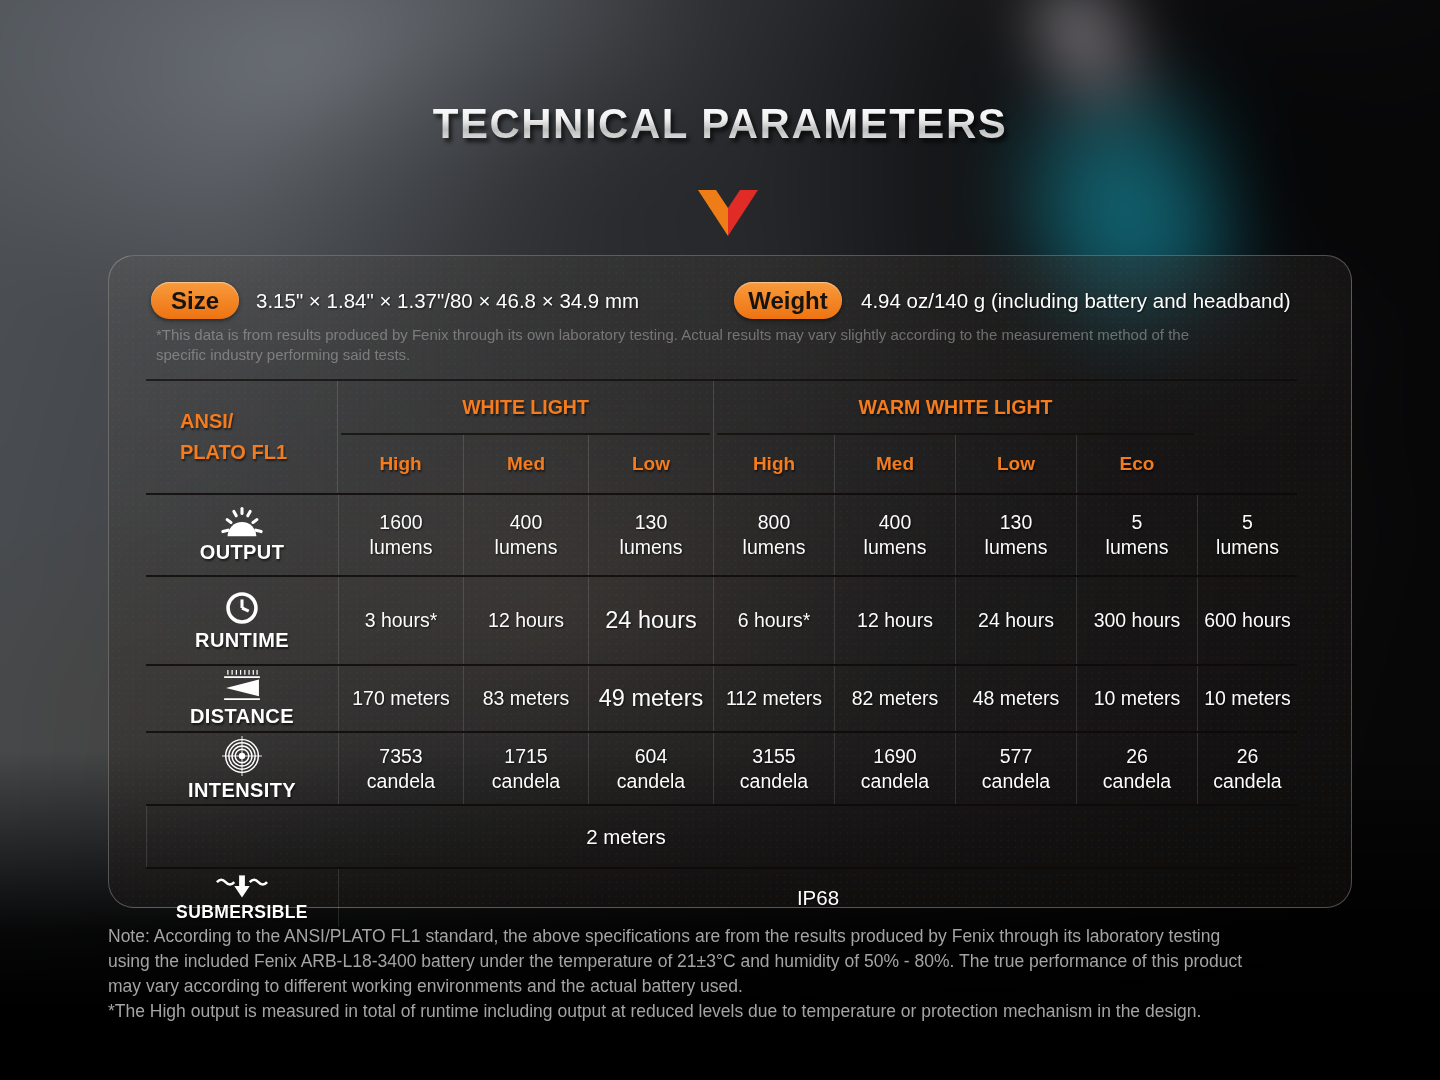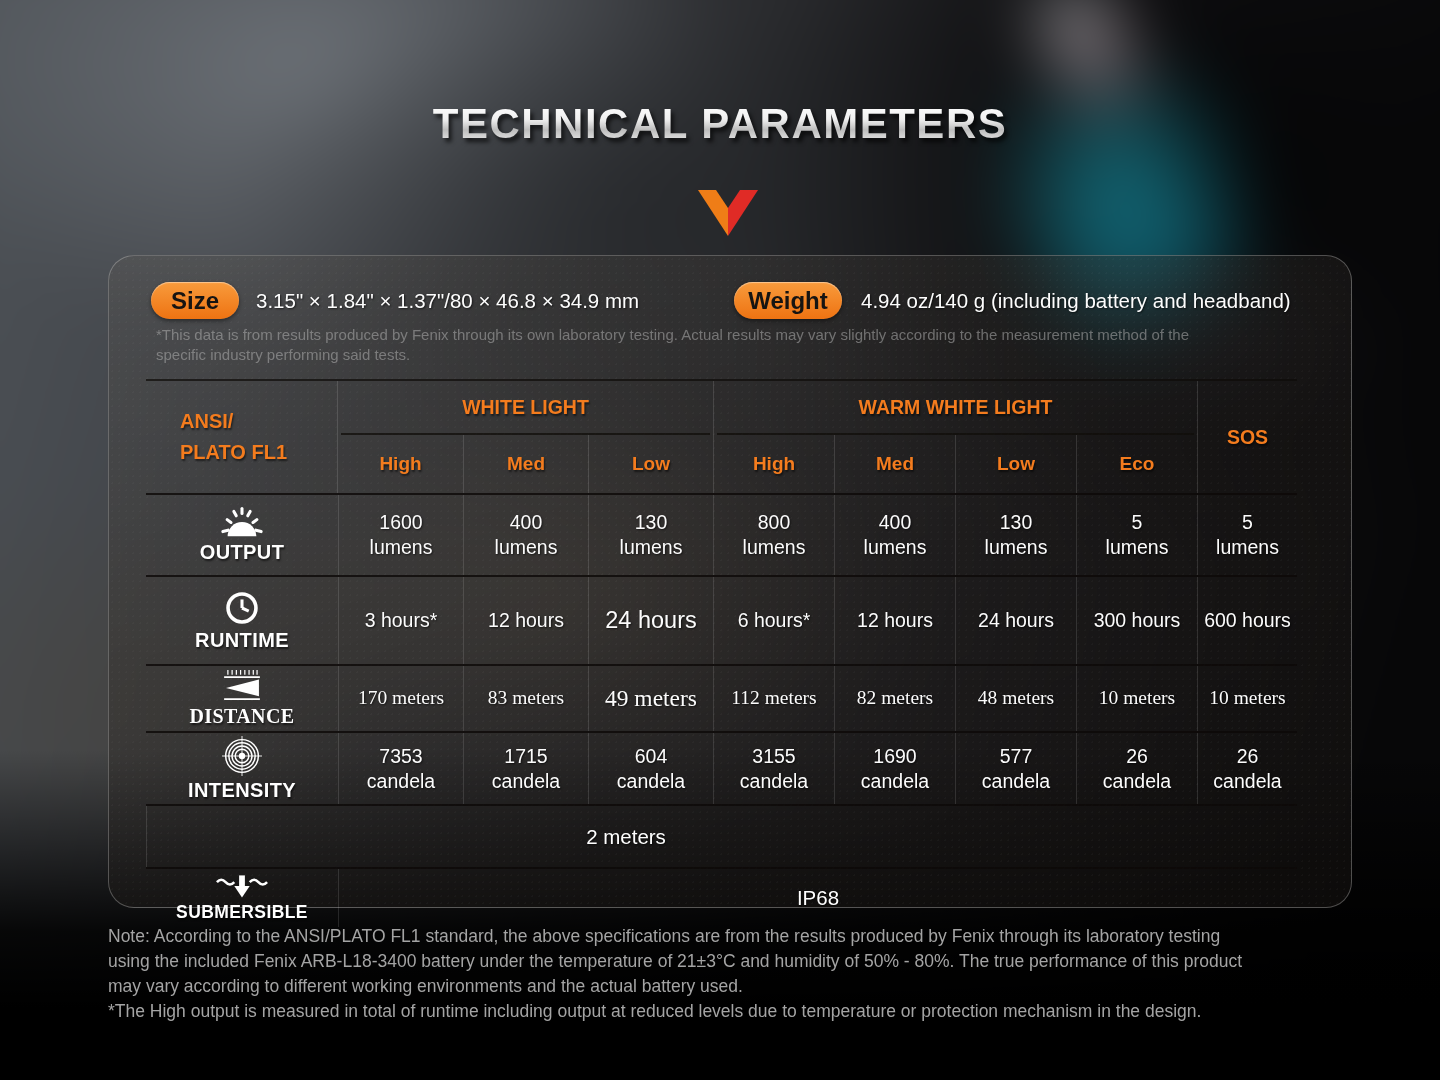--- a/index.html
+++ b/index.html
@@ -66,21 +66,21 @@
   .w-white{width:375px;} .w-warm{width:484px;border-left:1px solid rgba(255,255,255,0.13);}
   .th-group::after{content:"";position:absolute;left:3px;right:3px;bottom:0;height:2px;background:rgba(16,13,10,0.75);}
   .th-subs{display:flex;height:62px;}
   .sub{display:flex;align-items:center;justify-content:center;font-size:19px;font-weight:700;}
   .sub+.sub{border-left:1px solid rgba(255,255,255,0.13);}
   .th-sos{width:100px;display:flex;align-items:center;justify-content:center;font-size:19.5px;font-weight:700;
           border-left:1px solid rgba(255,255,255,0.13);}
   .w1{width:125px;} .w2{width:121px;} .w3{width:100px;}
 
   .trow{display:flex;align-items:center;border-top:2px solid rgba(12,9,7,0.8);}
-  .r-output{height:82px;} .r-runtime{height:89px;} .r-distance{height:67px;font-family:Liberation Serif, serif;}
+  .r-output{height:82px;} .r-runtime{height:89px;} .r-distance{height:67px;}
   .r-intensity{height:73px;} .r-impact{height:63px;} .r-sub{height:60px;}
   .tlabel{width:192px;align-self:stretch;display:flex;flex-direction:column;align-items:center;justify-content:center;gap:3px;}
   .tlabel .lbl{font-size:20px;font-weight:700;letter-spacing:0.4px;text-shadow:1px 2px 2px rgba(0,0,0,0.6);}
   .tlabel.sm .lbl{font-size:15.5px;} .tlabel.md .lbl{font-size:17.5px;}
   .tcell{align-self:stretch;display:flex;align-items:center;justify-content:center;text-align:center;
          font-size:19.5px;color:#fcfcfc;white-space:pre-line;line-height:1.28;
          border-left:1px solid rgba(255,255,255,0.12);text-shadow:1px 1px 2px rgba(0,0,0,0.6);}
   .tcell.big{font-size:23.5px;}
   .tspan{align-self:stretch;width:959px;display:flex;align-items:center;justify-content:center;
          font-size:20.5px;border-left:1px solid rgba(255,255,255,0.12);text-shadow:1px 1px 2px rgba(0,0,0,0.6);}
@@ -142,21 +142,20 @@
           <div class="th-subs">
             <div class="sub w1 orange">High</div>
             <div class="sub w1 orange">Med</div>
             <div class="sub w1 orange">Low</div>
             <div class="sub w2 orange">High</div>
             <div class="sub w2 orange">Med</div>
             <div class="sub w2 orange">Low</div>
             <div class="sub w2 orange">Eco</div>
           </div>
         </div>
-        <div class="th-sos orange">SOS</div>
       </div>
 
       <div class="trow r-output">
         <div class="tlabel">
           <span class="icon">
             <svg width="46" height="32" viewBox="0 0 48 32">
               <path d="M9 31 A15 15 0 0 1 39 31 Z" fill="#fff"></path>
               <g stroke="#fff" stroke-width="3.2" stroke-linecap="round">
                 <line x1="4" y1="26" x2="9.5" y2="24.5"></line>
                 <line x1="8.5" y1="13.5" x2="12.5" y2="16.5"></line>

